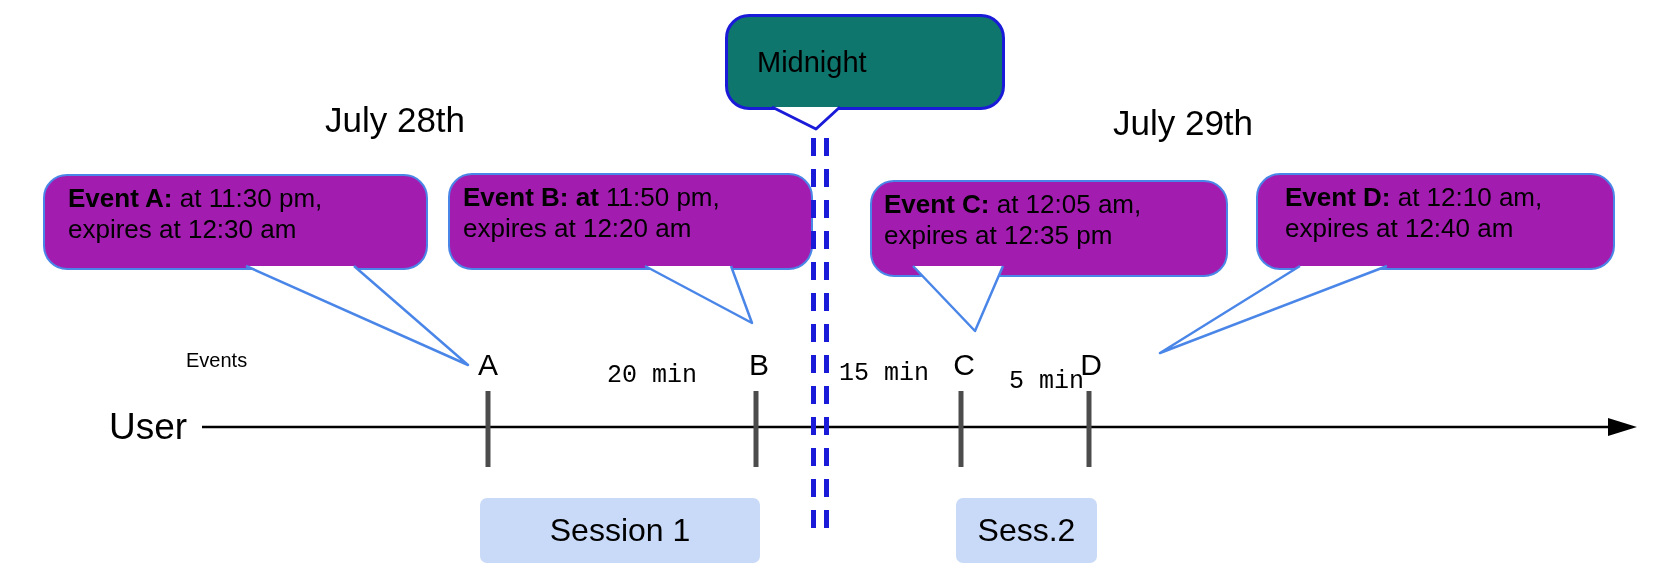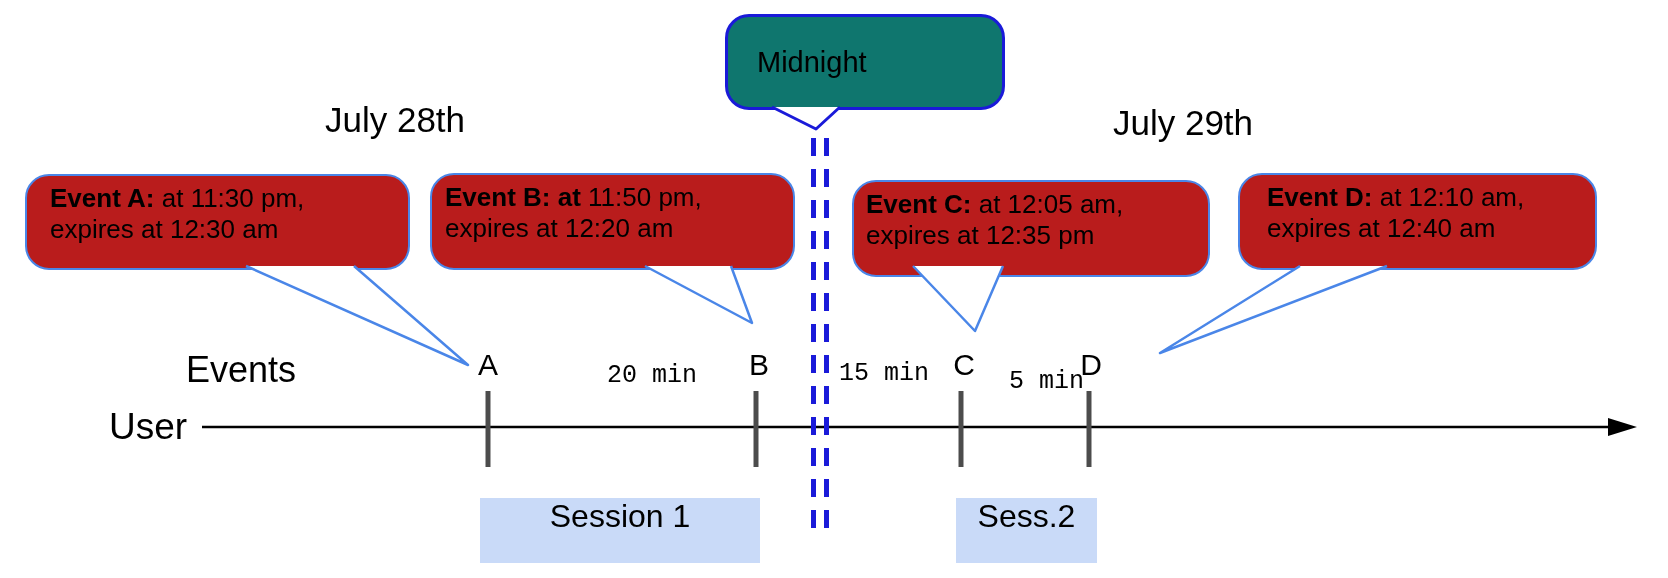--- a/index.html
+++ b/index.html
@@ -11,36 +11,36 @@
     --axis-color:#000000;
     --text-color:#000000;
   }
   html,body{margin:0;padding:0;background:#fff;}
   .canvas{
     position:relative;width:1668px;height:578px;background:#ffffff;overflow:hidden;
     font-family:"Liberation Sans", sans-serif;color:var(--text-color);
   }
   .date-title{position:absolute;font-size:35px;text-align:center;white-space:nowrap;}
   .callout{
-    position:absolute;box-sizing:border-box;background:#b91c1c;
+    position:absolute;box-sizing:border-box;background:#a21caf;
     border:2.5px solid var(--callout-border);border-radius:24px;
-    font-size:26px;line-height:31px;padding:7px 8px 0 23px;white-space:nowrap;
+    font-size:26px;line-height:31px;padding:7px 8px 0 23px;white-space:nowrap;margin-left:18px;
   }
   .callout .b{font-weight:bold;}
   .midnight{
     position:absolute;box-sizing:border-box;background:#0f766e;
     border:3px solid var(--midnight-blue);border-radius:24px;
     display:flex;align-items:center;padding-left:29px;font-size:29px;
   }
   .session{
     position:absolute;background:var(--session-fill);
-    display:flex;align-items:flex-start;justify-content:center;font-size:32px;
+    display:flex;align-items:center;justify-content:center;font-size:32px;border-radius:7px;
   }
   .axis-label{position:absolute;font-size:37px;white-space:nowrap;}
-  .events-label{position:absolute;font-size:36px;white-space:nowrap;}
+  .events-label{position:absolute;font-size:20px;white-space:nowrap;}
   .marker{position:absolute;width:40px;text-align:center;font-size:30px;}
   .interval{position:absolute;width:105px;text-align:right;font-size:25px;white-space:nowrap;font-family:Liberation Mono, monospace;}
   svg.overlay{position:absolute;left:0;top:0;pointer-events:none;}
   .axis{stroke:var(--axis-color);stroke-width:2.5px;}
   .arrowhead{fill:var(--axis-color);}
   .tick{stroke:var(--tick-color);stroke-width:5px;}
   .dash{stroke:var(--dashed-line);stroke-width:5px;stroke-dasharray:18 13;}
   .tail{fill:#ffffff;stroke:var(--callout-border);stroke-width:2.5px;stroke-linejoin:round;}
   .tail-mid{fill:#ffffff;stroke:var(--midnight-blue);stroke-width:3px;stroke-linejoin:round;}
 </style>

